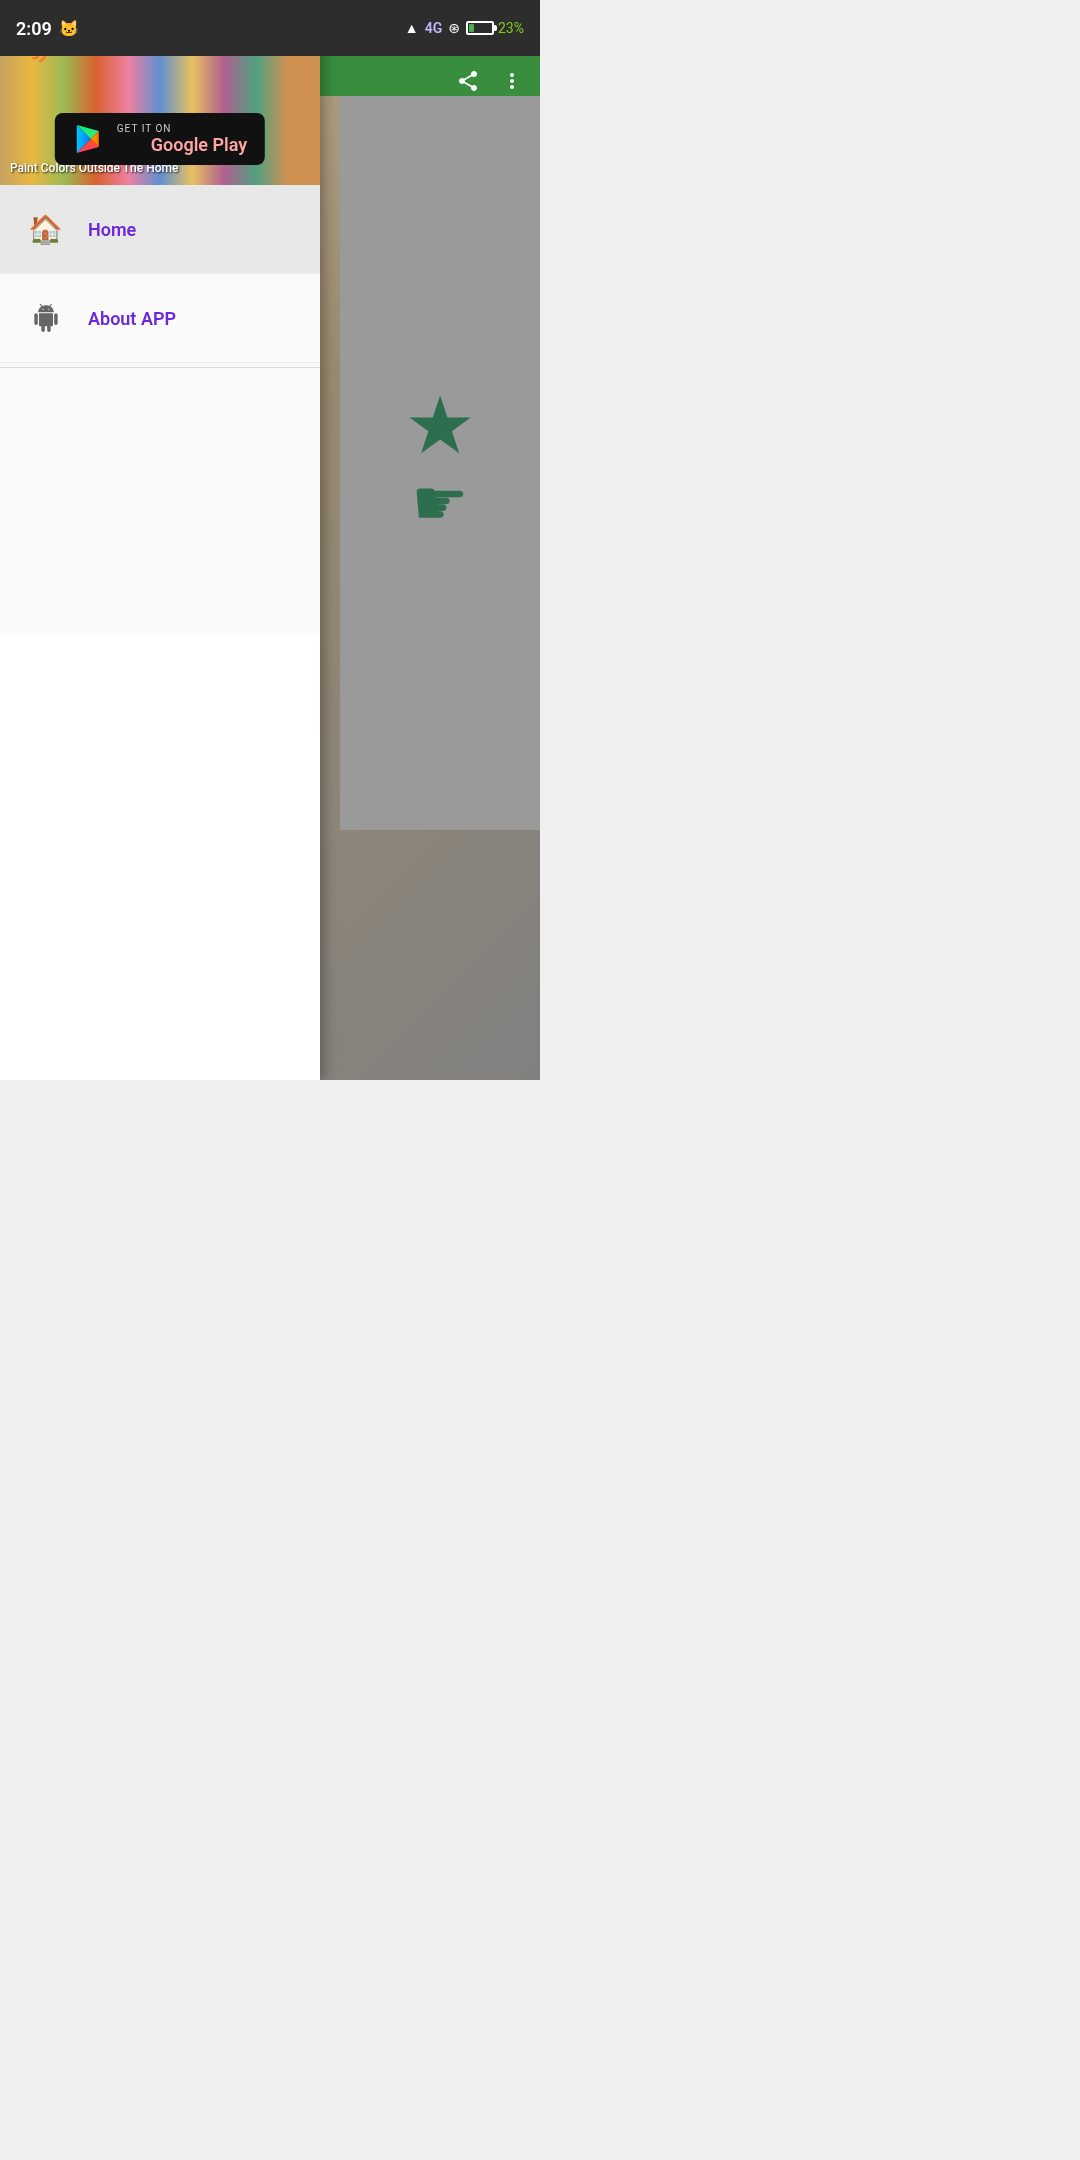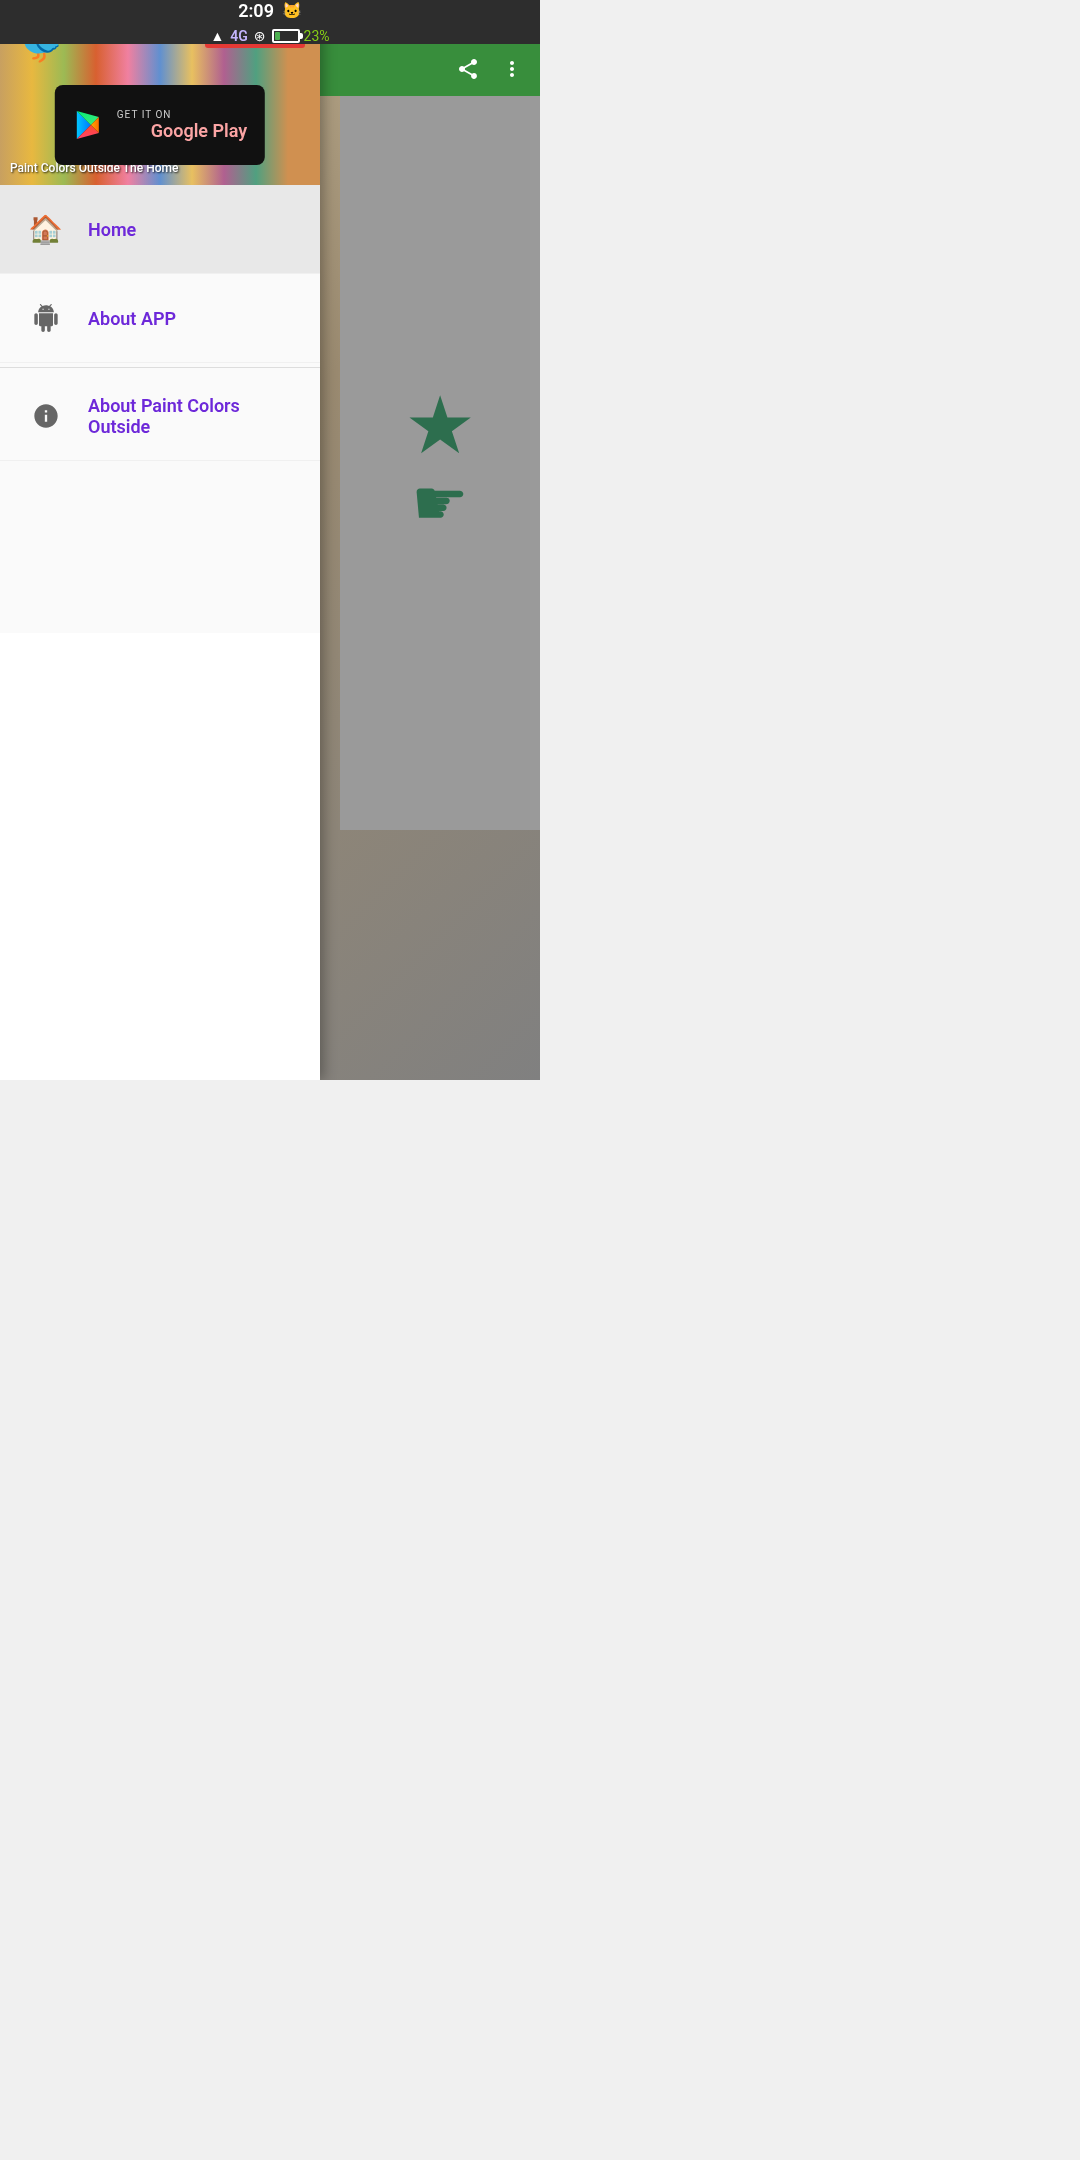--- a/index.html
+++ b/index.html
@@ -10,29 +10,28 @@
       min-height: 1080px;
       font-family: 'Roboto', Arial, sans-serif;
       background: #f0f0f0;
       position: relative;
       overflow-x: hidden;
     }
 
     
     .status-bar {
       width: 100%;
-      height: 44px;
+      height: 56px;
       background: #2d2d2d;
       display: flex;
       align-items: center;
       justify-content: space-between;
       padding: 0 16px;
       position: relative;
       z-index: 100;
-      flex-direction: column;
     }
     .status-bar-left {
       display: flex;
       align-items: center;
       gap: 8px;
     }
     .status-time {
       color: white;
       font-size: 18px;
       font-weight: 600;
@@ -260,21 +259,21 @@
     }
 
     
     .google-play-btn {
       position: absolute;
       bottom: 20px;
       left: 50%;
       transform: translateX(-50%);
       background: #111;
       border-radius: 8px;
-      padding: 24px 18px;
+      padding: 10px 18px;
       display: flex;
       align-items: flex-start;
       gap: 12px;
       cursor: pointer;
       white-space: nowrap;
     }
 
     .play-icon {
       width: 32px;
       height: 32px;
@@ -471,25 +470,17 @@
       <div class="menu-item-icon gray">
         <svg width="28" height="28" viewBox="0 0 24 24" fill="#666">
           <path d="M6 18c0 .55.45 1 1 1h1v3.5c0 .83.67 1.5 1.5 1.5s1.5-.67 1.5-1.5V19h2v3.5c0 .83.67 1.5 1.5 1.5s1.5-.67 1.5-1.5V19h1c.55 0 1-.45 1-1V8H6v10zM3.5 8C2.67 8 2 8.67 2 9.5v7c0 .83.67 1.5 1.5 1.5S5 17.33 5 16.5v-7C5 8.67 4.33 8 3.5 8zm17 0c-.83 0-1.5.67-1.5 1.5v7c0 .83.67 1.5 1.5 1.5s1.5-.67 1.5-1.5v-7c0-.83-.67-1.5-1.5-1.5zm-4.97-5.84l1.3-1.3c.2-.2.2-.51 0-.71-.2-.2-.51-.2-.71 0l-1.48 1.48C14.05 1.23 13.05 1 12 1c-1.05 0-2.05.23-2.94.63L7.58.15c-.2-.2-.51-.2-.71 0-.2.2-.2.51 0 .71l1.3 1.3C6.44 3.26 5.53 4.91 5.25 6.75c-.03.08-.04.16-.04.25h13.58c0-.09-.01-.17-.04-.25-.28-1.84-1.19-3.49-2.72-4.59zM10 5H9V4h1v1zm5 0h-1V4h1v1z"></path>
         </svg>
       </div>
       <span class="menu-item-label">About APP</span>
     </div>
 
     <div class="menu-divider"></div>
 
-    <div class="menu-item">
-      <div class="menu-item-icon gray">
-        <svg width="28" height="28" viewBox="0 0 24 24" fill="#666">
-          <path d="M12 2C6.48 2 2 6.48 2 12s4.48 10 10 10 10-4.48 10-10S17.52 2 12 2zm1 15h-2v-6h2v6zm0-8h-2V7h2v2z"></path>
-        </svg>
-      </div>
-      <span class="menu-item-label">About Paint Colors Outside</span>
-    </div>
 
   </div>
 
   <div class="drawer-rest"></div>
 </div>
 
 </body></html>

